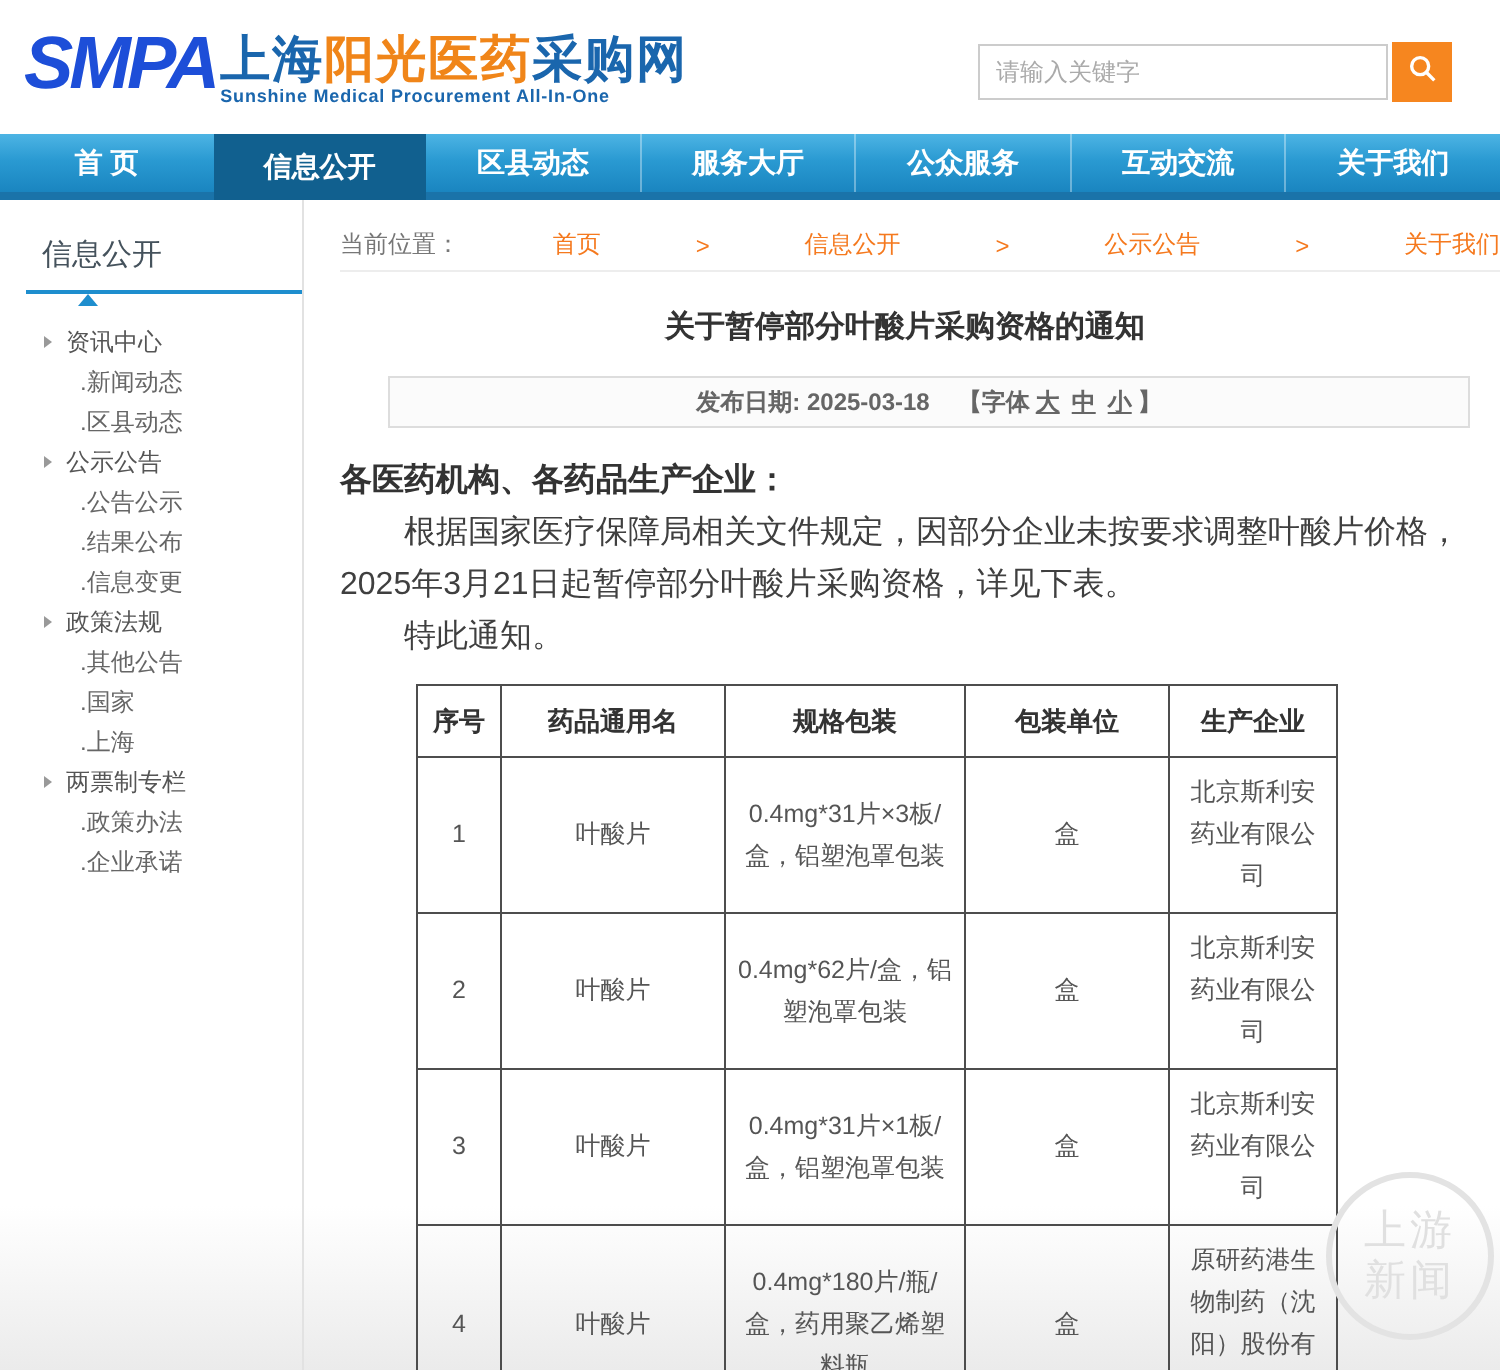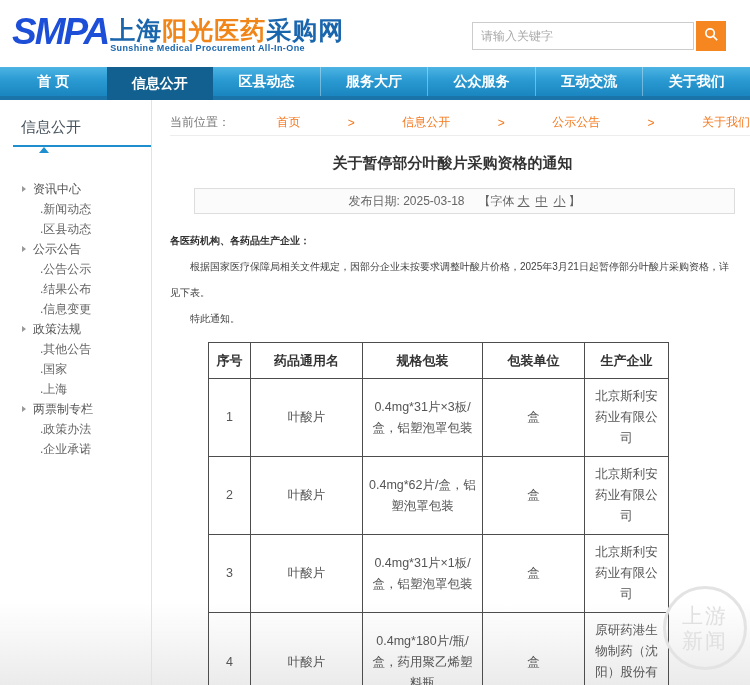--- a/index.html
+++ b/index.html
@@ -11,21 +11,21 @@
   
   .header { height:67px; background:#fff; position:relative; }
   .logo { position:absolute; left:12px; top:10px; display:flex; align-items:flex-end; cursor:pointer; }
   .logo-acronym { font-size:37px; font-weight:bold; font-style:italic; color:#1d4ed8;
                   letter-spacing:-2px; line-height:44px; }
   .logo-right { display:flex; flex-direction:column; margin-left:2px; }
   .logo-cn { font-size:25px; font-weight:bold; line-height:26px; letter-spacing:1px; }
   .cn-blue { color:#1a66ad; } .cn-orange { color:#f08519; }
   .logo-sub { font-size:9px; font-weight:bold; color:#1a66ad; letter-spacing:0.4px; line-height:11px; }
   .search-area { position:absolute; right:24px; top:21px; display:flex; align-items:center; }
-  .search-input { width:222px; height:28px; border:1px solid #ccc; padding:12px 8px; font-size:12px;
+  .search-input { width:205px; height:28px; border:1px solid #ccc; padding:12px 8px; font-size:12px;
                   color:#333; outline:none; }
   .search-input::placeholder { color:#aaa; }
   .search-btn { width:30px; height:30px; margin-left:2px; background:#f6861f; border:none;
                 display:flex; align-items:center; justify-content:center; cursor:pointer; }
 
   
   .navwrap { position:relative; }
   .nav { display:flex; height:29px;
          background:linear-gradient(180deg,#4db4e4 0%,#2a9ad2 45%,#1a85c0 100%); }
   .nav-item { flex:1; display:flex; align-items:center; justify-content:center;
@@ -36,43 +36,43 @@
   .nav-strip { height:4px; background:#1a73a9; }
 
   
   .content { display:flex; height:585px; }
   .sidebar { width:152px; background:transparent; border-right:1px solid #e2e2e2; }
   .sb-title { margin:10px 0 0 13px; padding:8px 0 8px 8px; font-size:15px; color:#45525c;
               border-bottom:2px solid #1e8ece; position:relative; }
   .sb-title::after { content:""; position:absolute; left:26px; bottom:-8px; width:0; height:0;
                      border-left:5px solid transparent; border-right:5px solid transparent;
                      border-bottom:6px solid #1e8ece; }
-  .sb-menu { padding-top:32px; }
+  .sb-menu { padding-top:14px; }
   .sb-item { height:20px; display:flex; align-items:center; font-size:12px; color:#666; cursor:pointer; }
   .sb-item.lvl1 { padding-left:22px; color:#555; }
   .sb-item.lvl2 { padding-left:40px; }
   .tri-icon { display:inline-block; width:0; height:0; border-left:4px solid #999;
               border-top:3px solid transparent; border-bottom:3px solid transparent; margin-right:7px; }
 
   .main { flex:1; position:relative; padding:10px 15px 0 18px; }
 
   .breadcrumb { height:26px; display:flex; align-items:center; font-size:12px;
                 border-bottom:1px solid #ededed; margin-right:-15px;justify-content:space-between; }
   .bc-prefix { color:#777; margin-right:4px; }
   .bc-link { color:#f5791e; text-decoration:none; cursor:pointer; }
   .bc-sep { color:#f5791e; margin:0 5px; }
 
   .art-title { margin-top:18px; text-align:center; font-size:15px; font-weight:bold; color:#333; height:22px; }
 
   .meta-bar { margin:12px 0 0 24px; height:26px; border:1px solid #ddd; background:#fbfbfb;
-              display:flex; align-items:center; justify-content:center; font-size:12px; color:#666; }
+              display:flex; align-items:center; justify-content:center; font-size:12px; color:#666;font-weight:bold; }
   .meta-pub { margin-right:14px; }
   .font-link { text-decoration:underline; margin:0 3px; color:#666; cursor:pointer; }
 
-  .body-text { margin-top:14px; font-size:10px; color:#3f3f3f; line-height:26px; }
+  .body-text { margin-top:14px; font-size:16px; color:#3f3f3f; line-height:26px; }
   .salutation { font-weight:bold; color:#333; }
   .para { text-indent:2em; }
 
   .drug-table { border-collapse:collapse; table-layout:fixed; width:460px; margin:10px 0 0 38px; }
   .drug-table th, .drug-table td { border:1px solid #4d4d4d; text-align:center; vertical-align:middle;
        font-size:12.5px; color:#555; padding:7px 5px; line-height:21px; }
   .drug-table th { font-size:13px; font-weight:bold; color:#333; height:36px; }
   .drug-table tr.r-tall td { height:72px; }
   .drug-table tr.r-std td { height:54px; }
 

